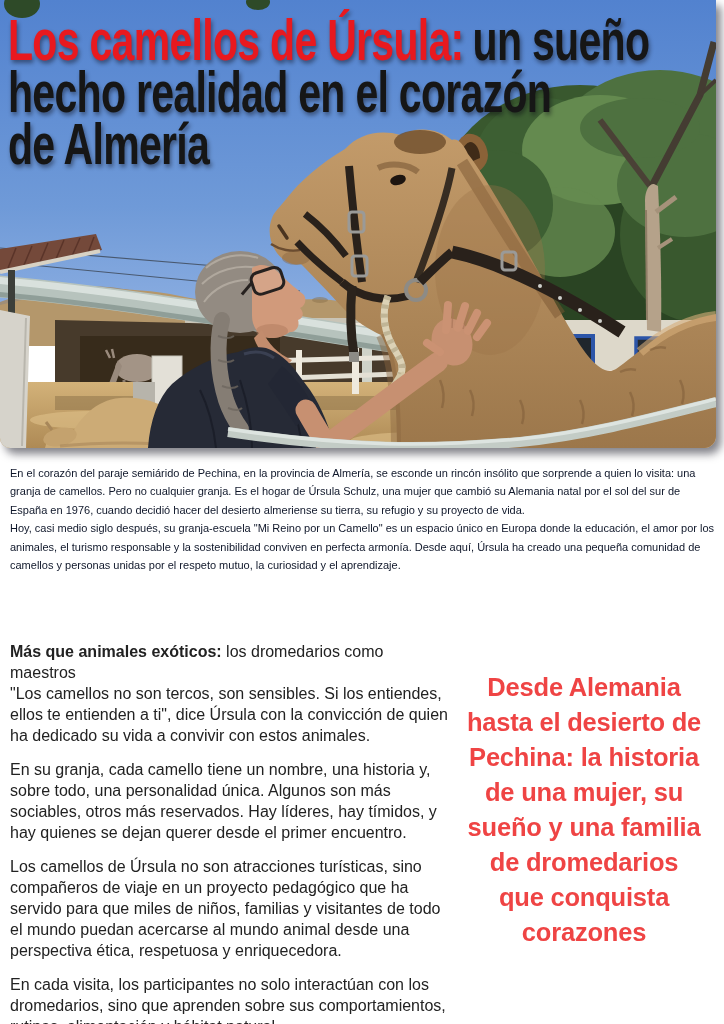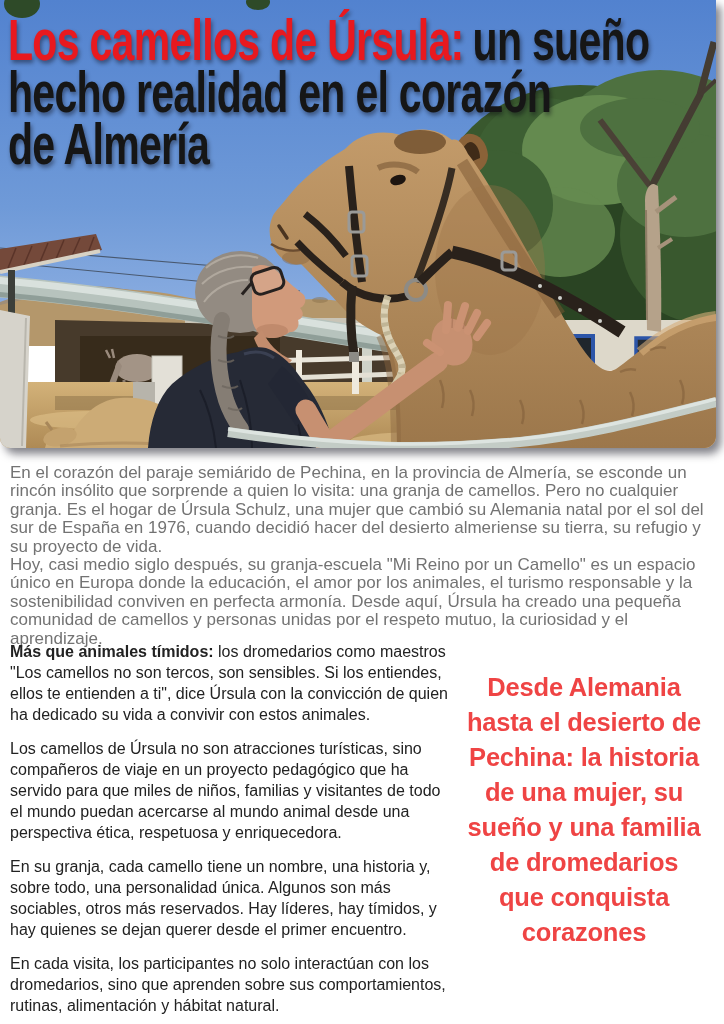--- a/index.html
+++ b/index.html
@@ -16,21 +16,21 @@
   .headline{position:absolute;left:8px;top:14px;z-index:5;width:1005px;
     transform:scaleX(.72);transform-origin:left top;
     font-weight:700;font-size:57px;line-height:52px;letter-spacing:-1px;
     text-shadow:2px 3px 5px rgba(8,8,18,.45);}
   .headline .hl-black{color:#161616;}
   .headline .hl-red{color:#e8191f;}
   .headline .after-red{margin-left:.22em;}
 
   
   .intro{position:absolute;left:10px;top:464px;width:707px;
-    font-size:17px;line-height:18.4px;color:#737373;}
+    font-size:11px;line-height:18.4px;color:#0f172a;}
   .intro p{margin:0;}
 
   
   .leftcol{position:absolute;left:10px;top:641px;width:443px;
     font-size:16px;line-height:21px;color:#222;}
   .leftcol p{margin:0;}
   .leftcol p + p{margin-top:0;}
   .leftcol .gap{margin-top:13px;}
   .leftcol .lead-bold{font-weight:700;}
 
@@ -307,20 +307,20 @@
   <div class="hl-black">hecho realidad en el corazón</div>
   <div class="hl-black">de Almería</div>
 </div>
 
 <div class="intro">
   <p>En el corazón del paraje semiárido de Pechina, en la provincia de Almería, se esconde un rincón insólito que sorprende a quien lo visita: una granja de camellos. Pero no cualquier granja. Es el hogar de Úrsula Schulz, una mujer que cambió su Alemania natal por el sol del sur de España en 1976, cuando decidió hacer del desierto almeriense su tierra, su refugio y su proyecto de vida.</p>
   <p>Hoy, casi medio siglo después, su granja-escuela "Mi Reino por un Camello" es un espacio único en Europa donde la educación, el amor por los animales, el turismo responsable y la sostenibilidad conviven en perfecta armonía. Desde aquí, Úrsula ha creado una pequeña comunidad de camellos y personas unidas por el respeto mutuo, la curiosidad y el aprendizaje.</p>
 </div>
 
 <div class="leftcol">
-  <p><span class="lead-bold">Más que animales tímidos:</span><span> los dromedarios como maestros</span></p>
+  <p><span class="lead-bold">Más que animales exóticos:</span><span> los dromedarios como maestros</span></p>
   <p>"Los camellos no son tercos, son sensibles. Si los entiendes, ellos te entienden a ti", dice Úrsula con la convicción de quien ha dedicado su vida a convivir con estos animales.</p>
+  <p class="gap">En su granja, cada camello tiene un nombre, una historia y, sobre todo, una personalidad única. Algunos son más sociables, otros más reservados. Hay líderes, hay tímidos, y hay quienes se dejan querer desde el primer encuentro.</p>
   <p class="gap">Los camellos de Úrsula no son atracciones turísticas, sino compañeros de viaje en un proyecto pedagógico que ha servido para que miles de niños, familias y visitantes de todo el mundo puedan acercarse al mundo animal desde una perspectiva ética, respetuosa y enriquecedora.</p>
-  <p class="gap">En su granja, cada camello tiene un nombre, una historia y, sobre todo, una personalidad única. Algunos son más sociables, otros más reservados. Hay líderes, hay tímidos, y hay quienes se dejan querer desde el primer encuentro.</p>
   <p class="gap">En cada visita, los participantes no solo interactúan con los dromedarios, sino que aprenden sobre sus comportamientos, rutinas, alimentación y hábitat natural.</p>
 </div>
 
 <div class="quote">Desde Alemania hasta el desierto de Pechina: la historia de una mujer, su sueño y una familia de dromedarios que conquista corazones</div>
 
 </body></html>

